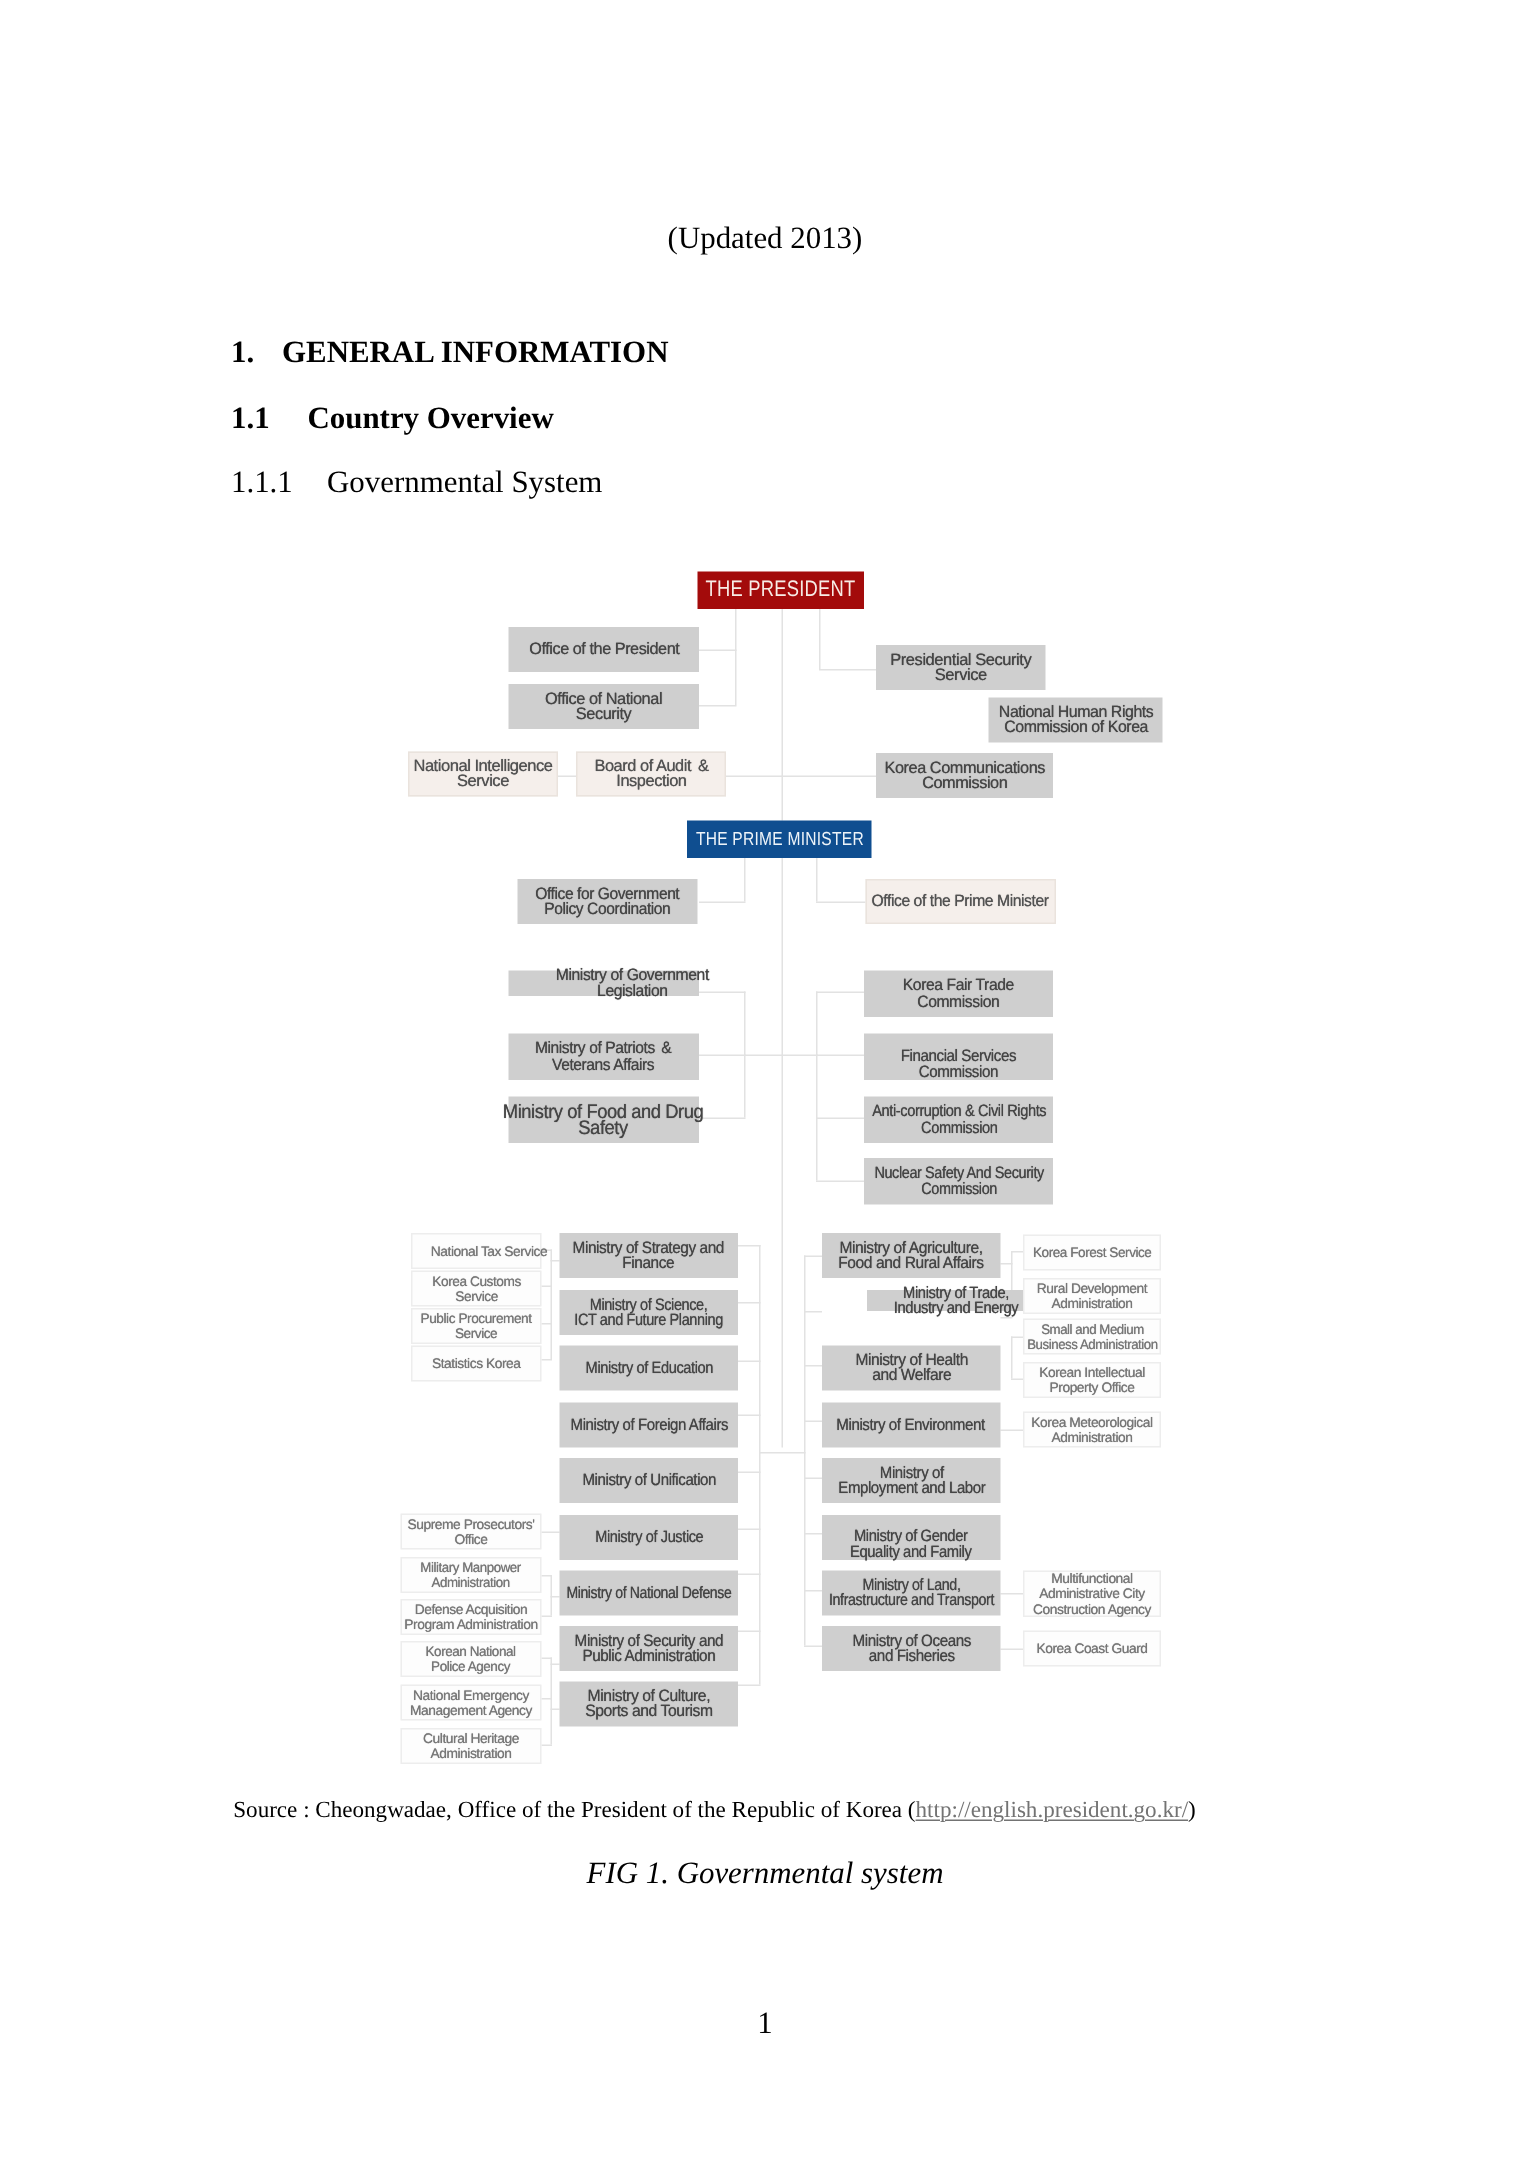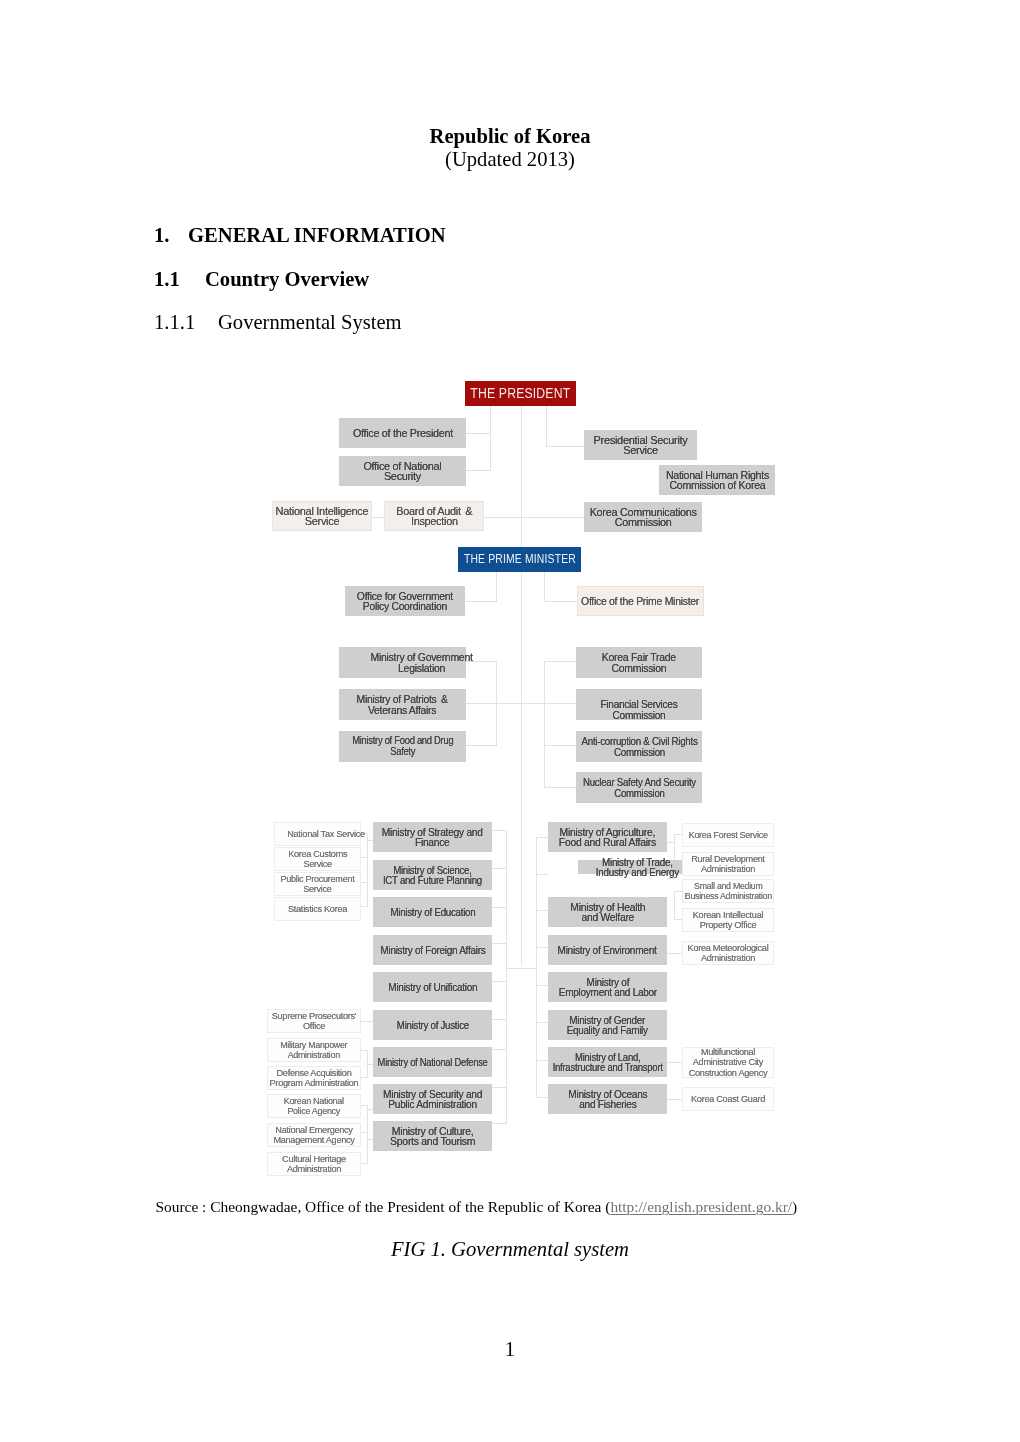--- a/index.html
+++ b/index.html
@@ -44,21 +44,20 @@
   .blue{background:#0f4e90;color:#eef4f9;}
   .ln{position:absolute;background:#e2e2e2;}
   .lnv{width:1px;}
   .lnh{height:1px;}
 </style>
 </head>
 <body>
 
 <div class="page">
 
-  <div class="doc-title">Republic of Korea</div>
   <div class="doc-sub">(Updated 2013)</div>
 
   <div class="h1"><span class="num">1.</span><span>GENERAL INFORMATION</span></div>
   <div class="h2"><span class="num">1.1</span><span>Country Overview</span></div>
   <div class="h3"><span class="num">1.1.1</span><span>Governmental System</span></div>
 
   <div id="chart">
       <div class="ln lnv" style="left: 520.5px; top: 406px; height: 141px;"></div>
       <div class="ln lnv" style="left: 490px; top: 406px; height: 64px;"></div>
       <div class="ln lnh" style="left: 466px; top: 433px; width: 24.5px;"></div>
@@ -157,27 +156,27 @@
       </div>
       <div class="node grey" style="left: 584px; top: 502px; width: 118px; height: 30px; font-size: 11px;">
         <span style="display: inline-block; transform: scaleX(0.9876);">Korea Communications<br>Commission</span>
       </div>
       <div class="node grey" style="left: 345px; top: 586px; width: 120px; height: 30px; font-size: 11px;">
         <span style="display: inline-block; transform: scaleX(0.9438);">Office for Government<br>Policy Coordination</span>
       </div>
       <div class="node cream" style="left: 577px; top: 586px; width: 127px; height: 30px; font-size: 11px; justify-content: center;">
         <span style="display: inline-block; transform: scaleX(0.9511);">Office of the Prime Minister</span>
       </div>
-      <div class="node grey" style="left: 339px; top: 647px; width: 127px; height: 31px; font-size: 11px; padding-left: 38px;">
+      <div class="node grey" style="left: 339px; top: 647px; width: 127px; height: 17px; font-size: 11px; padding-left: 38px;">
         <span style="display: inline-block; transform: scaleX(0.9523);">Ministry of Government<br>Legislation</span>
       </div>
       <div class="node grey" style="left: 339px; top: 689px; width: 127px; height: 31px; font-size: 11px;">
         <span style="display: inline-block; transform: scaleX(0.9462);">Ministry of Patriots  &amp;<br>Veterans Affairs</span>
       </div>
-      <div class="node grey" style="left: 339px; top: 731px; width: 127px; height: 31px; font-size: 10px;">
+      <div class="node grey" style="left: 339px; top: 731px; width: 127px; height: 31px; font-size: 13px;">
         <span style="display: inline-block; transform: scaleX(0.9407);">Ministry of Food and Drug<br>Safety</span>
       </div>
       <div class="node grey" style="left: 576px; top: 647px; width: 126px; height: 31px; font-size: 11px;">
         <span style="display: inline-block; transform: scaleX(0.9518);">Korea Fair Trade<br>Commission</span>
       </div>
       <div class="node grey" style="left: 576px; top: 689px; width: 126px; height: 31px; font-size: 11px; align-items: flex-end;">
         <span style="display: inline-block; transform: scaleX(0.9182);">Financial Services<br>Commission</span>
       </div>
       <div class="node grey" style="left: 576px; top: 731px; width: 126px; height: 31px; font-size: 11px;">
         <span style="display: inline-block; transform: scaleX(0.8855);">Anti-corruption &amp; Civil Rights<br>Commission</span>
@@ -250,21 +249,21 @@
       </div>
       <div class="node grey" style="left: 548px; top: 897px; width: 119px; height: 30px; font-size: 11px;">
         <span style="display: inline-block; transform: scaleX(0.9425);">Ministry of Health<br>and Welfare</span>
       </div>
       <div class="node grey" style="left: 548px; top: 935px; width: 119px; height: 30px; font-size: 11px;">
         <span style="display: inline-block; transform: scaleX(0.9164);">Ministry of Environment</span>
       </div>
       <div class="node grey" style="left: 548px; top: 972px; width: 119px; height: 30px; font-size: 11px;">
         <span style="display: inline-block; transform: scaleX(0.9096);">Ministry of<br>Employment and Labor</span>
       </div>
-      <div class="node grey" style="left: 548px; top: 1010px; width: 119px; height: 30px; font-size: 11px;">
+      <div class="node grey" style="left: 548px; top: 1010px; width: 119px; height: 30px; font-size: 11px; align-items: flex-end;">
         <span style="display: inline-block; transform: scaleX(0.897);">Ministry of Gender<br>Equality and Family</span>
       </div>
       <div class="node grey" style="left: 548px; top: 1047px; width: 119px; height: 30px; font-size: 11px;">
         <span style="display: inline-block; transform: scaleX(0.8638);">Ministry of Land,<br>Infrastructure and Transport</span>
       </div>
       <div class="node grey" style="left: 548px; top: 1084px; width: 119px; height: 30px; font-size: 11px;">
         <span style="display: inline-block; transform: scaleX(0.922);">Ministry of Oceans<br>and Fisheries</span>
       </div>
       <div class="node plain" style="left: 682px; top: 823px; width: 92px; height: 24px; font-size: 9.2px;">
         <span style="display: inline-block; transform: scaleX(0.9838);">Korea Forest Service</span>

